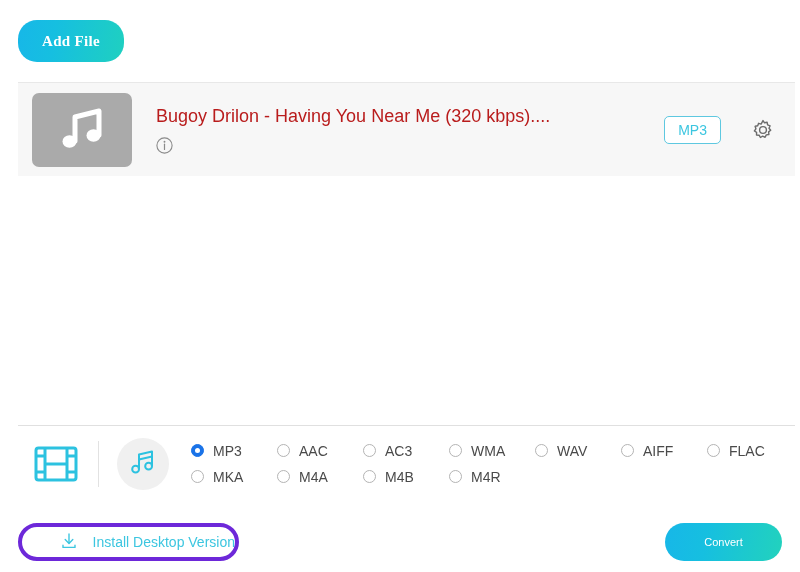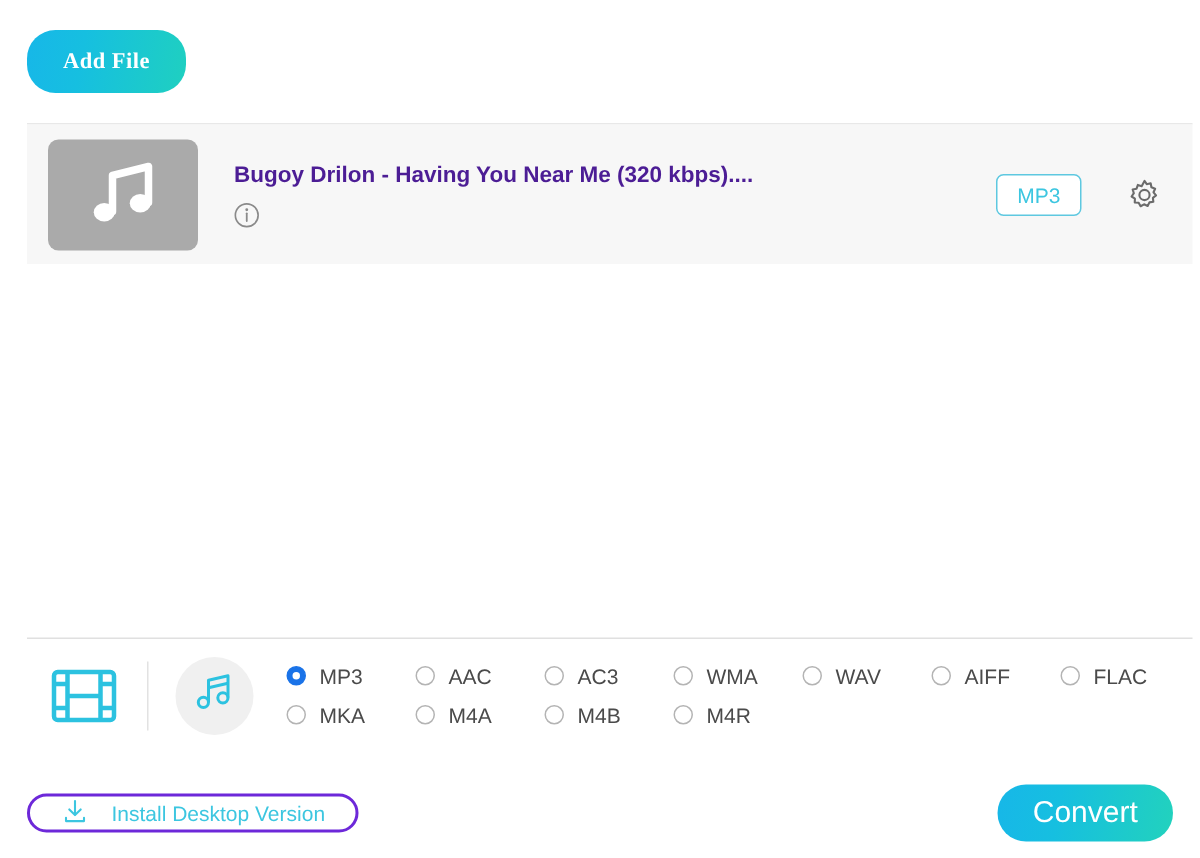--- a/index.html
+++ b/index.html
@@ -65,27 +65,26 @@
     justify-content: center;
   }
   .thumb svg { display: block; }
 
   .file-meta {
     flex: 1 1 auto;
     min-width: 0;
     padding-left: 24px;
   }
   .file-name {
-    font-size: 15px;
-    color: #4c1d95;
+    font-size: 18px;
+    color: #b91c1c;
     white-space: nowrap;
     overflow: hidden;
     text-overflow: clip;
     margin-bottom: 10px;
-    font-weight: bold;
   }
   .info-icon {
     width: 17px;
     height: 17px;
     display: block;
     cursor: pointer;
   }
 
   .format-badge {
     flex: 0 0 auto;
@@ -194,44 +193,44 @@
     top: 512px;
     height: 60px;
     display: flex;
     align-items: center;
     justify-content: space-between;
     padding: 0 18px;
     box-sizing: border-box;
   }
   .install-btn {
     width: 221px;
-    height: 26px;
-    border: 2px solid #6d28d9;
+    height: 38px;
+    border: 4px solid #6d28d9;
     border-radius: 19px;
     background: #ffffff;
     color: #3cc6e0;
     font-size: 14px;
     display: flex;
     align-items: center;
-    justify-content: center;
+    justify-content: flex-end;
     cursor: pointer;
     box-sizing: border-box;
   }
   .install-btn .dl-icon {
     margin-right: 14px;
     display: block;
   }
   .convert-btn {
     width: 117px;
     height: 38px;
     border: none;
     border-radius: 19px;
     background: linear-gradient(100deg, #17b7e8 0%, #16bfe0 35%, #22d2bd 100%);
     color: #ffffff;
-    font-size: 20px;
+    font-size: 11px;
     cursor: pointer;
     display: flex;
     align-items: center;
     justify-content: center;
   }
 </style>
 </head>
 <body>
 
 <div class="topbar">

